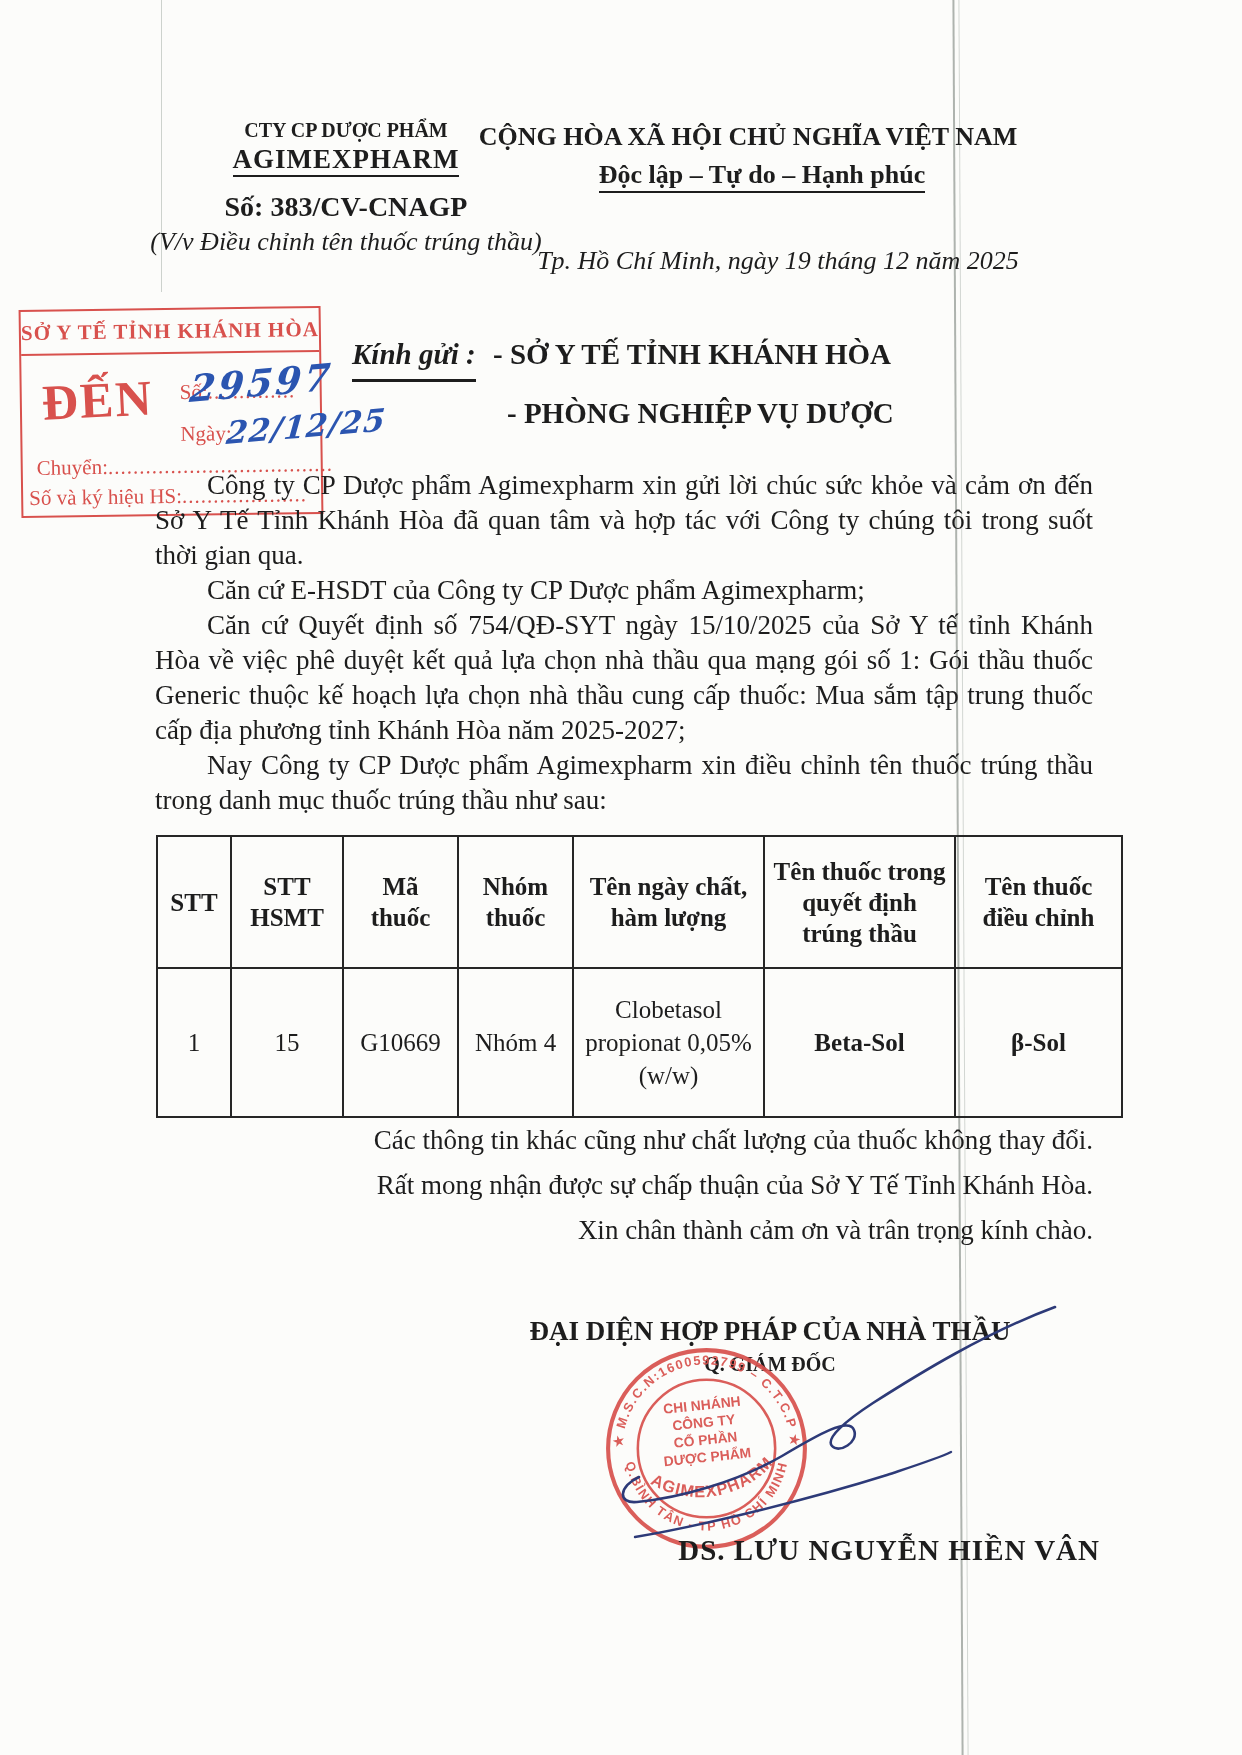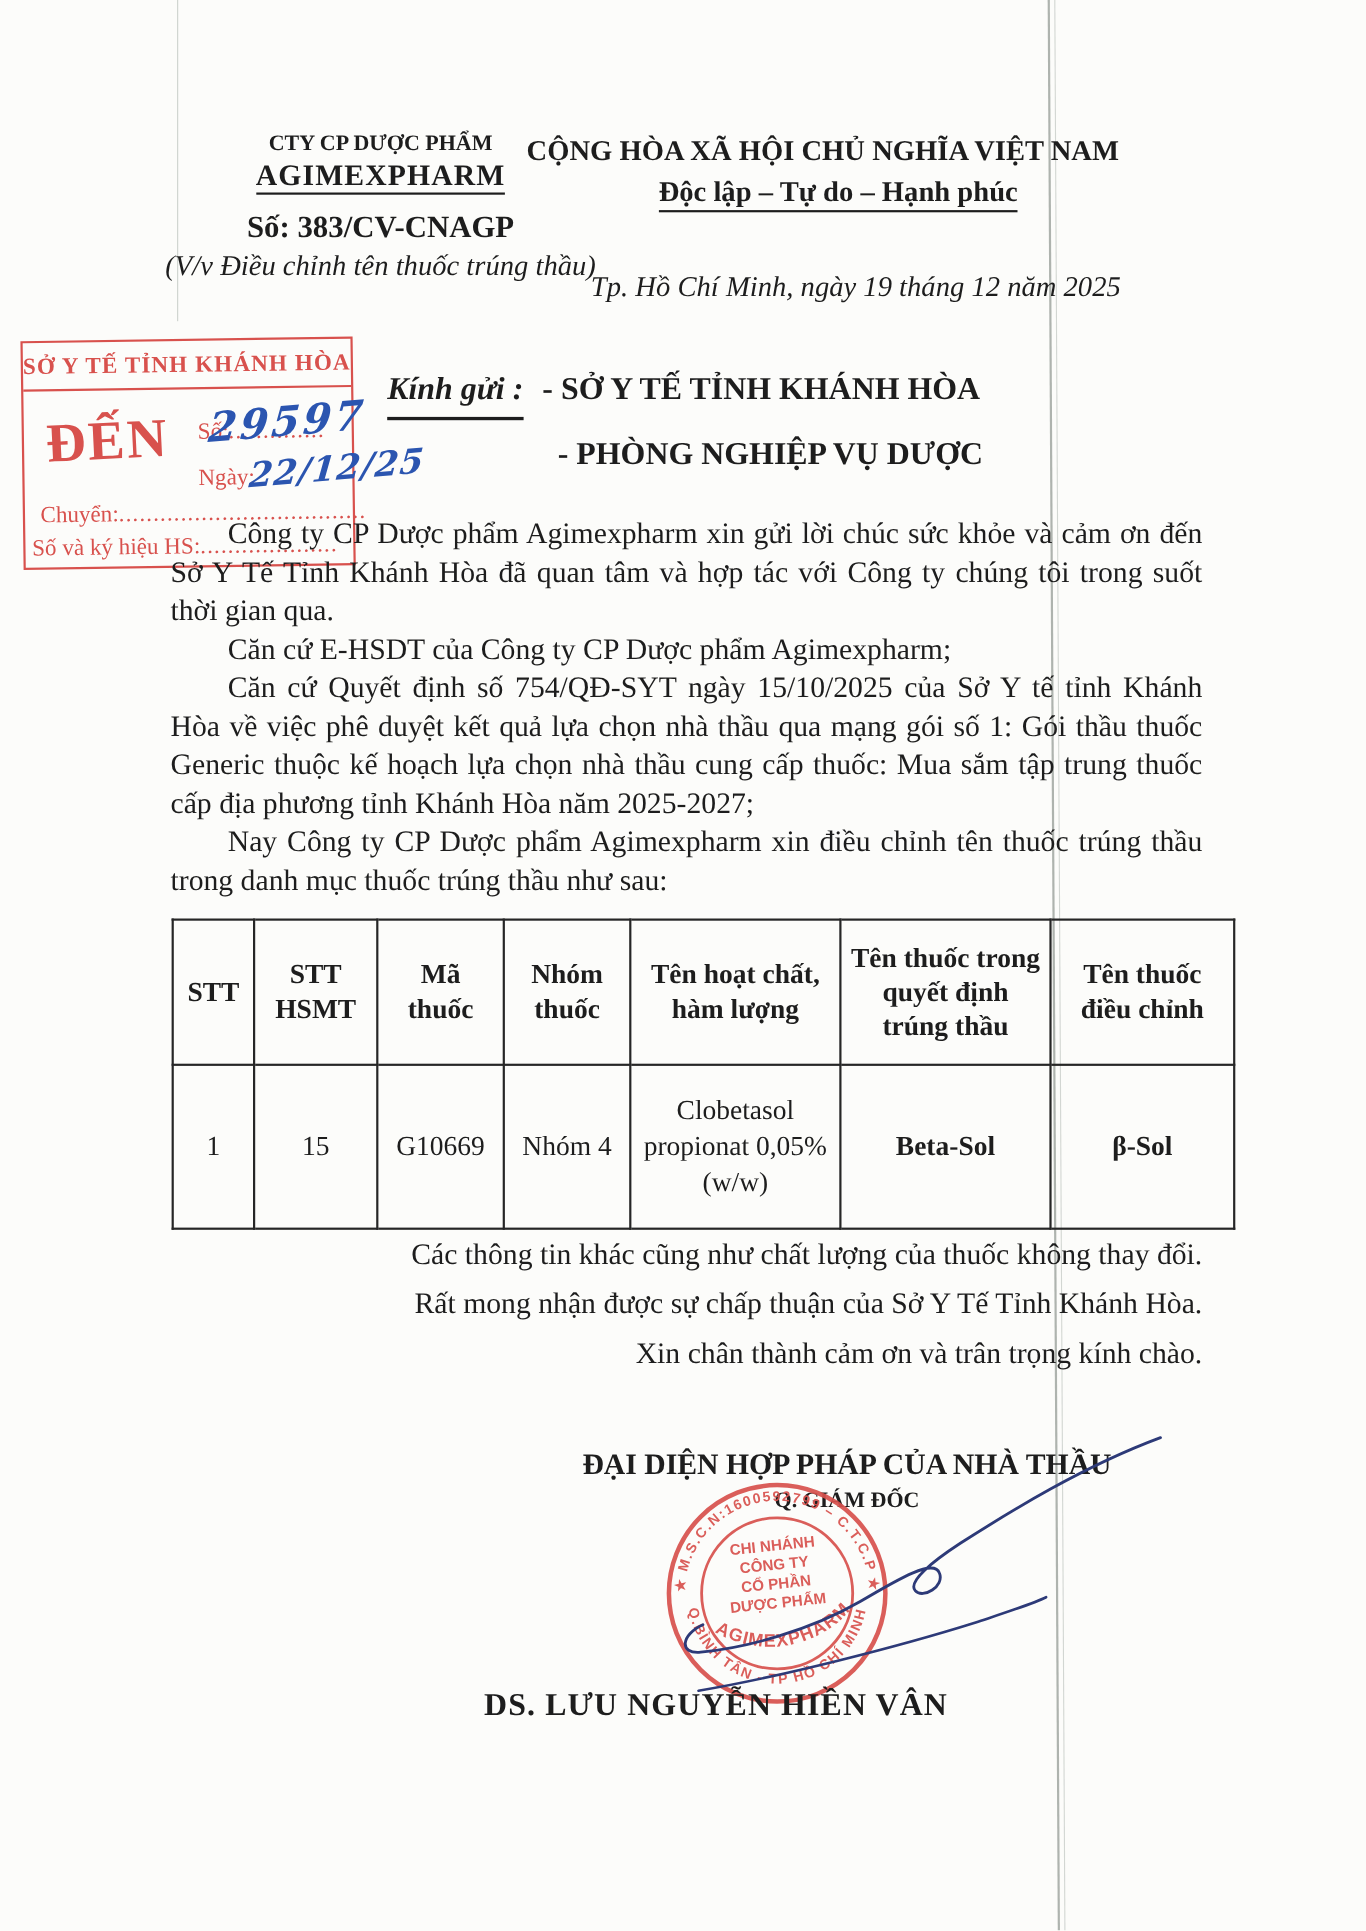--- a/index.html
+++ b/index.html
@@ -63,21 +63,21 @@
     padding:2px 6px;box-sizing:border-box;overflow:hidden;
   }
   table.drug th{font-size:25px;font-weight:bold;line-height:31px;height:132px;}
   table.drug td{font-size:25px;line-height:33px;height:149px;}
   td.boldcell{font-weight:bold;}
 
   
   .sig-titles{left:470px;top:1316px;width:600px;text-align:center;}
   .sig-titles .t1{font-size:27px;font-weight:bold;white-space:nowrap;}
   .sig-titles .t2{font-size:20px;font-weight:bold;margin-top:6px;}
-  .signer{left:440px;top:1534px;width:660px;text-align:left;font-size:29px;font-weight:bold;letter-spacing:1px;white-space:nowrap;}
+  .signer{left:440px;top:1534px;width:660px;text-align:right;font-size:29px;font-weight:bold;letter-spacing:1px;white-space:nowrap;}
 
   .stampwrap{left:604px;top:1346px;width:205px;height:205px;opacity:0.92;}
   .sigink{left:555px;top:1285px;width:540px;height:290px;}
 </style>
 </head>
 <body>
 
 <div class="abs fold-main"></div>
 <div class="abs fold-main2"></div>
 <div class="abs fold-left"></div>
@@ -139,21 +139,21 @@
       <col style="width:191px">
         <col style="width:191px">
         <col style="width:167px">
     </colgroup>
     <thead>
       <tr>
         <th>STT</th>
         <th>STT HSMT</th>
         <th>Mã thuốc</th>
         <th>Nhóm thuốc</th>
-        <th>Tên hoạt chất, hàm lượng</th>
+        <th>Tên ngày chất, hàm lượng</th>
         <th>Tên thuốc trong quyết định trúng thầu</th>
         <th>Tên thuốc điều chỉnh</th>
       </tr>
     </thead>
     <tbody>
       <tr>
         <td>1</td>
         <td>15</td>
         <td>G10669</td>
         <td>Nhóm 4</td>

